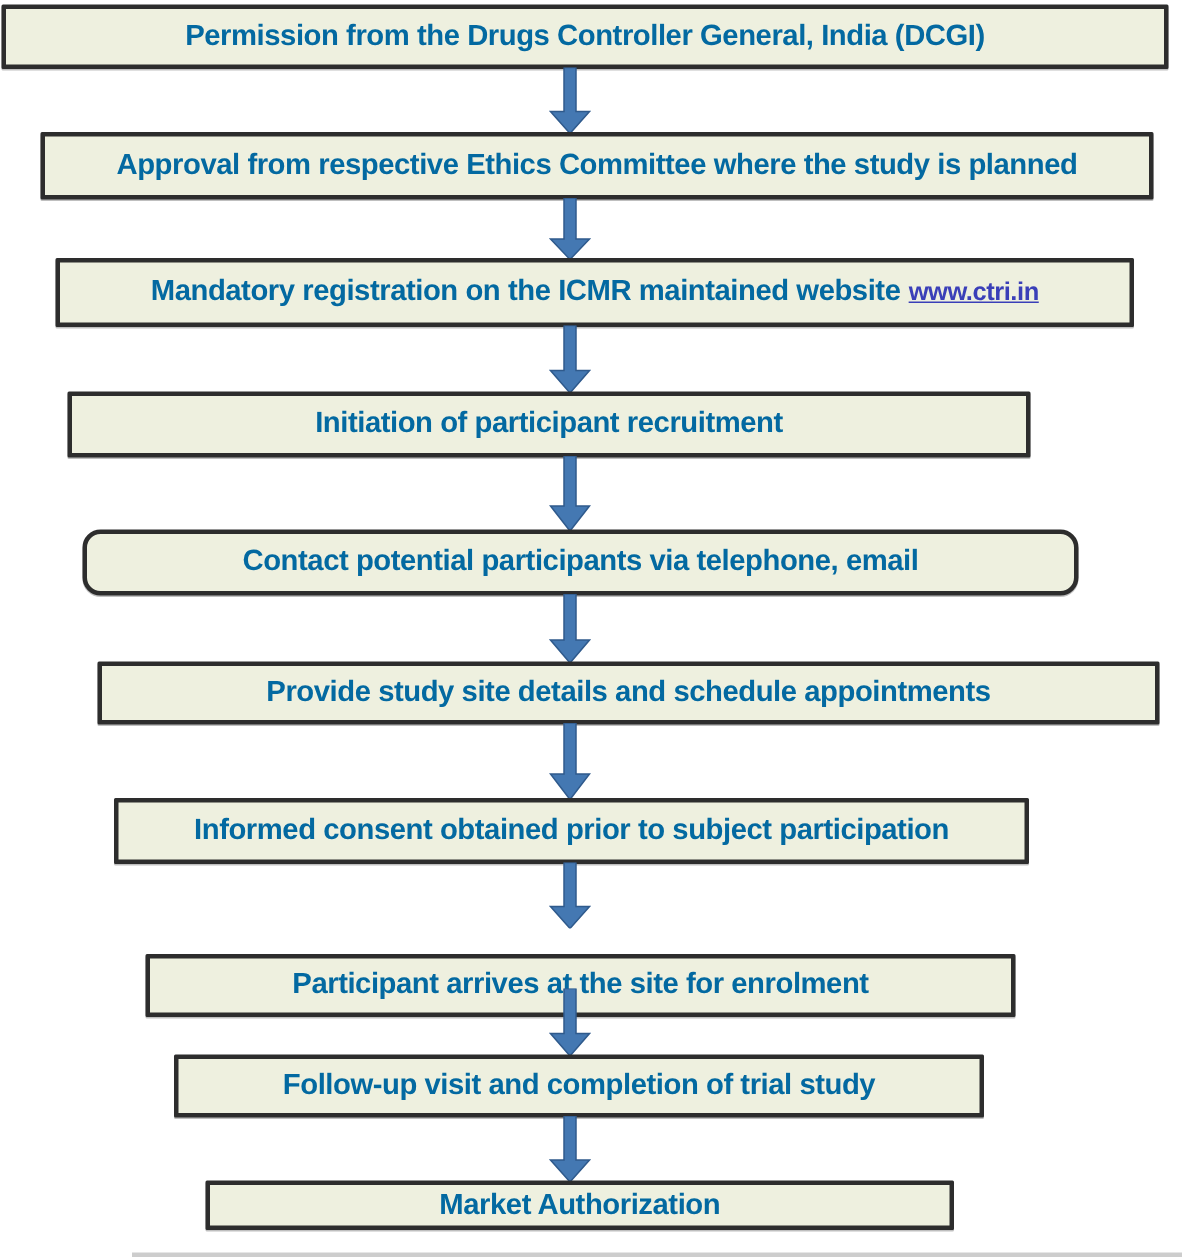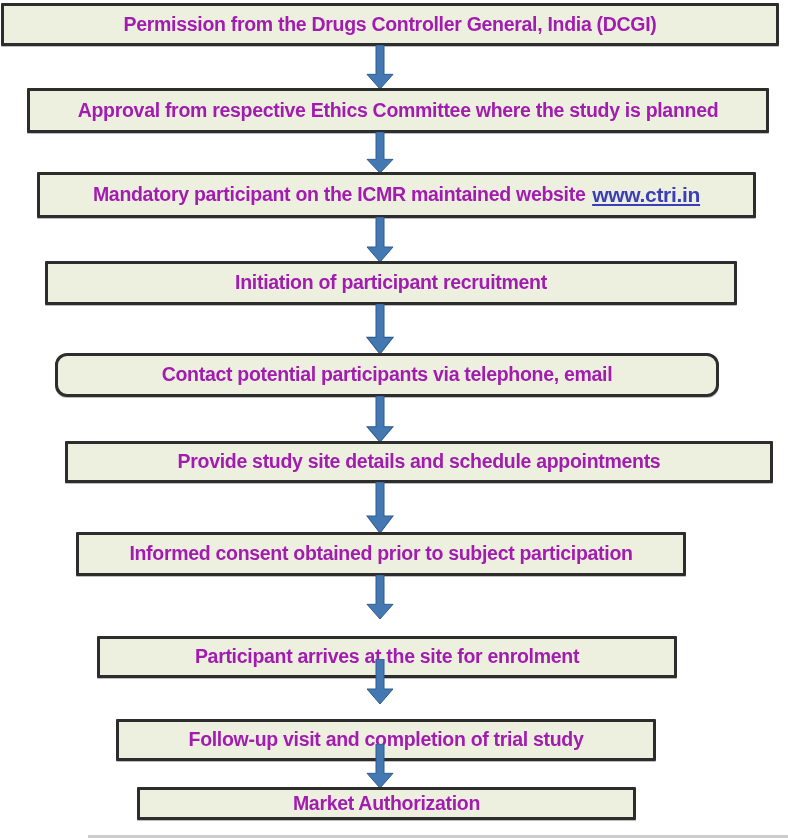--- a/index.html
+++ b/index.html
@@ -24,27 +24,27 @@
     display: flex;
     align-items: center;
     justify-content: center;
     text-align: center;
     box-shadow: 0 1px 0 rgba(0,0,0,0.25);
   }
   .box .t {
     font-weight: bold;
     font-size: 19.5px;
     letter-spacing: -0.3px;
-    color: #a21caf;
+    color: #0369a1;
     white-space: nowrap;
     line-height: 1.1;
   }
   .box .link {
     font-weight: bold;
-    font-size: 21px;
+    font-size: 17px;
     letter-spacing: -0.3px;
     color: #3a3fb8;
     text-decoration: underline;
     margin-left: 0.32em;
     white-space: nowrap;
     cursor: pointer;
   }
   .arrow {
     position: absolute;
     left: 366px;
@@ -61,26 +61,26 @@
     top: 835px;
     width: 700px;
     height: 3px;
     background: #cdcdcd;
   }
 
   
   .b0 {left:1px;   top:3px;   width:778px; height:43px;}
   .b1 {left:27px;  top:88px;  width:742px; height:45px;}
   .b2 {left:37px;  top:172px; width:719px; height:46px;}
-  .b3 {left:45px;  top:261px; width:692px; height:44px;}
+  .b3 {left:45px;  top:261px; width:642px; height:44px;}
   .b4 {left:55px;  top:353px; width:664px; height:44px;border-radius:12px;}
   .b5 {left:65px;  top:441px; width:708px; height:42px;}
   .b6 {left:76px;  top:532px; width:610px; height:44px;}
   .b7 {left:97px;  top:636px; width:580px; height:42px;}
-  .b8 {left:116px; top:703px; width:540px; height:42px;margin-top:16px;}
+  .b8 {left:116px; top:703px; width:540px; height:42px;}
   .b9 {left:137px; top:787px; width:499px; height:33px;}
 
   
   .a0 {top:45px;  height:44px;}
   .a1 {top:132px; height:41px;}
   .a2 {top:217px; height:45px;}
   .a3 {top:304px; height:50px;}
   .a4 {top:396px; height:46px;}
   .a5 {top:482px; height:51px;}
   .a6 {top:575px; height:44px;}
@@ -106,21 +106,21 @@
     <span class="t">Approval from respective Ethics Committee where the study is planned</span>
   </div>
 
   <div class="arrow a1">
     <svg viewBox="0 0 28 45" preserveAspectRatio="none" aria-hidden="true">
       <path d="M10 0 L18 0 L18 30 L27 30 L14 45 L1 30 L10 30 Z" fill="#4478b2" stroke="#2f5a8c" stroke-width="1"></path>
     </svg>
   </div>
 
   <div class="box b2">
-    <span class="t">Mandatory participant on the ICMR maintained website</span>
+    <span class="t">Mandatory registration on the ICMR maintained website</span>
     <a class="link">www.ctri.in</a>
   </div>
 
   <div class="arrow a2">
     <svg viewBox="0 0 28 45" preserveAspectRatio="none" aria-hidden="true">
       <path d="M10 0 L18 0 L18 30 L27 30 L14 45 L1 30 L10 30 Z" fill="#4478b2" stroke="#2f5a8c" stroke-width="1"></path>
     </svg>
   </div>
 
   <div class="box b3">

